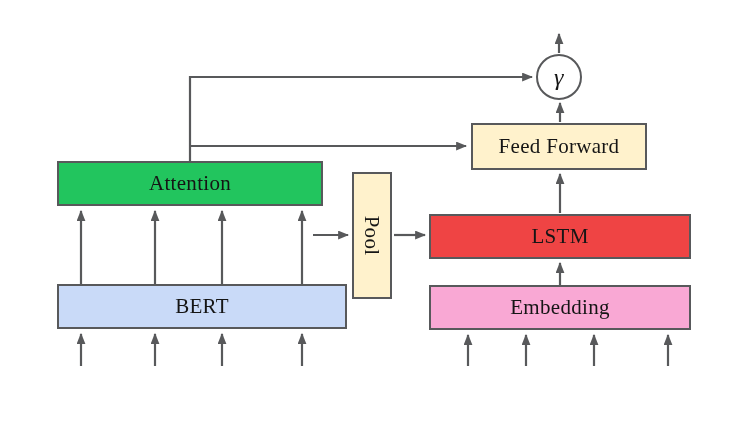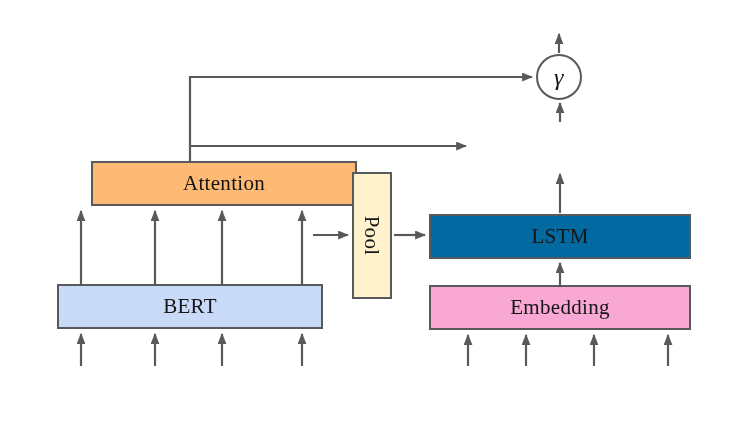--- a/index.html
+++ b/index.html
@@ -15,21 +15,21 @@
   .node{
     position:absolute;
     box-sizing:border-box;
     border:2px solid #58595B;
     display:flex;align-items:center;justify-content:center;
     font-size:21px;color:#151515;
     z-index:1;
     letter-spacing:0.3px;
   }
   .node-attention{left:57px;top:161px;width:266px;height:45px;}
-  .node-bert{left:57px;top:284px;width:266px;height:45px;}
+  .node-bert{left:57px;top:284px;width:290px;height:45px;}
   .node-pool{left:352px;top:172px;width:40px;height:127px;}
   .node-pool .vtext{transform:rotate(90deg);white-space:nowrap;font-size:21px;}
   .node-lstm{left:429px;top:214px;width:262px;height:45px;}
   .node-embedding{left:429px;top:285px;width:262px;height:45px;}
   .node-ff{left:471px;top:123px;width:176px;height:47px;}
   .node-gamma{
     left:536px;top:54px;width:46px;height:46px;
     border-radius:50%;border-width:2.5px;
     font-style:italic;font-size:24px;
     background:#ffffff;
@@ -74,38 +74,41 @@
       <line x1="560" y1="285" x2="560" y2="263" marker-end="url(#arrow)"></line>
 
       <line x1="560" y1="213" x2="560" y2="174" marker-end="url(#arrow)"></line>
 
       <line x1="560" y1="122" x2="560" y2="103" marker-end="url(#arrow)"></line>
 
       <line x1="559" y1="53" x2="559" y2="34" marker-end="url(#arrow)"></line>
     </g>
   </svg>
 
-  <div class="node node-attention" style="background-color: #fdba74; margin-left: 34px;">
+  <div class="node node-attention" style="background-color: #22c55e;">
     <span>Attention</span>
   </div>
 
   <div class="node node-bert" style="background-color: rgb(201, 218, 248);">
     <span>BERT</span>
   </div>
 
   <div class="node node-pool" style="background-color: rgb(255, 242, 204);">
     <span class="vtext">Pool</span>
   </div>
 
-  <div class="node node-lstm" style="background-color: #0369a1;">
+  <div class="node node-lstm" style="background-color: #ef4444;">
     <span>LSTM</span>
   </div>
 
   <div class="node node-embedding" style="background-color: #f9a8d4;">
     <span>Embedding</span>
   </div>
 
+  <div class="node node-ff" style="background-color: rgb(255, 242, 204);">
+    <span>Feed Forward</span>
+  </div>
 
   <div class="node node-gamma" style="background-color: rgb(255, 255, 255);">
     <span>γ</span>
   </div>
 
 </div>
 
 </body></html>

